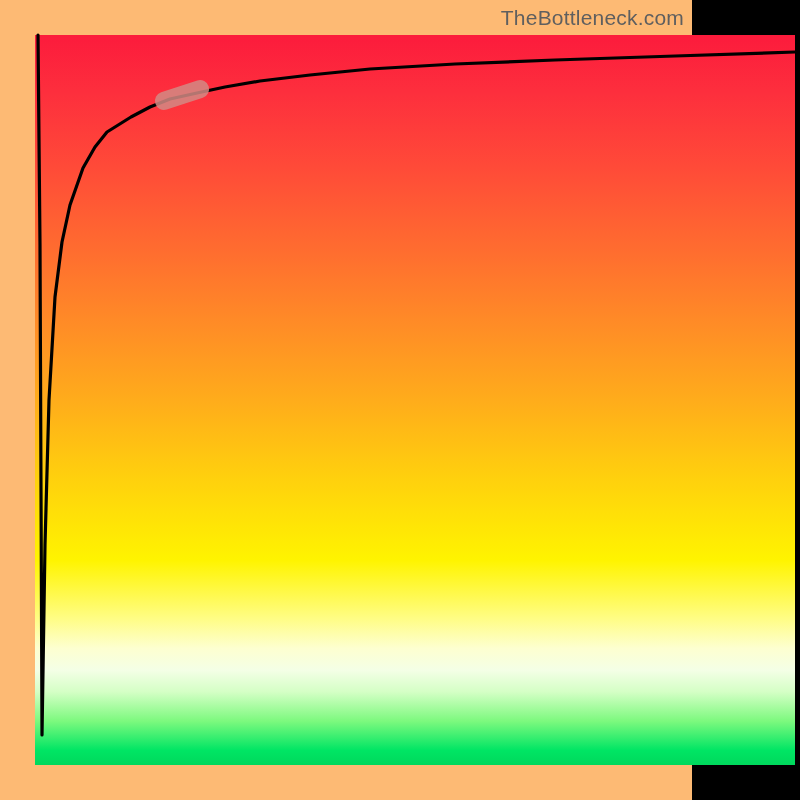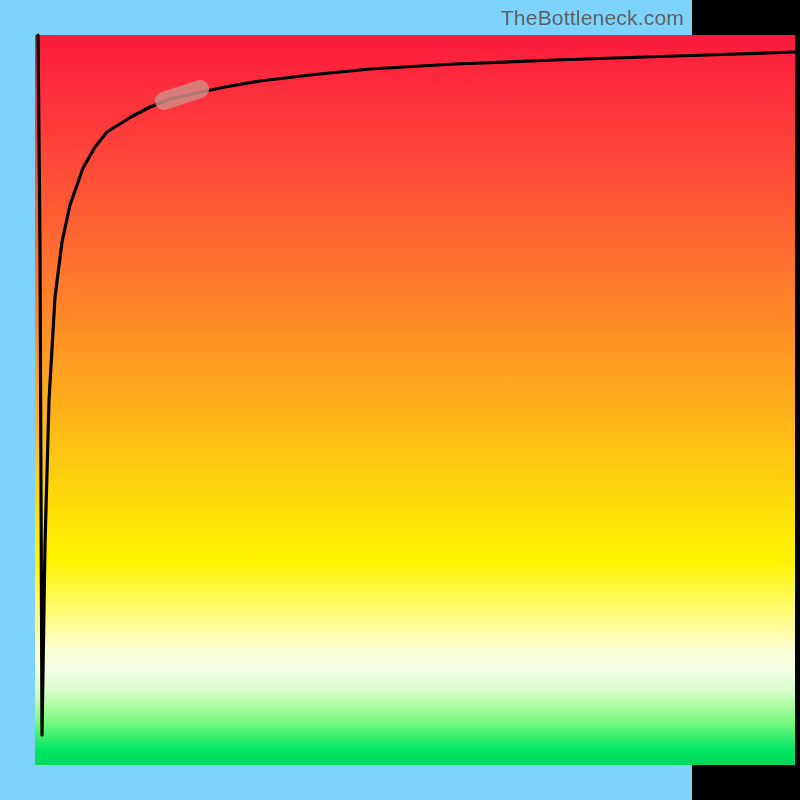--- a/index.html
+++ b/index.html
@@ -8,21 +8,21 @@
     width: 800px;
     height: 800px;
     background: #000;
     font-family: Arial, Helvetica, sans-serif;
     overflow: hidden;
   }
   .frame {
     position: relative;
     width: 692px;
     height: 800px;
-    background: #7dd3fc;
+    background: #fdba74;
   }
   
   .plot {
     position: absolute;
     left: 35px;
     top: 35px;
     width: 760px;
     height: 730px;
     
     background: linear-gradient(

